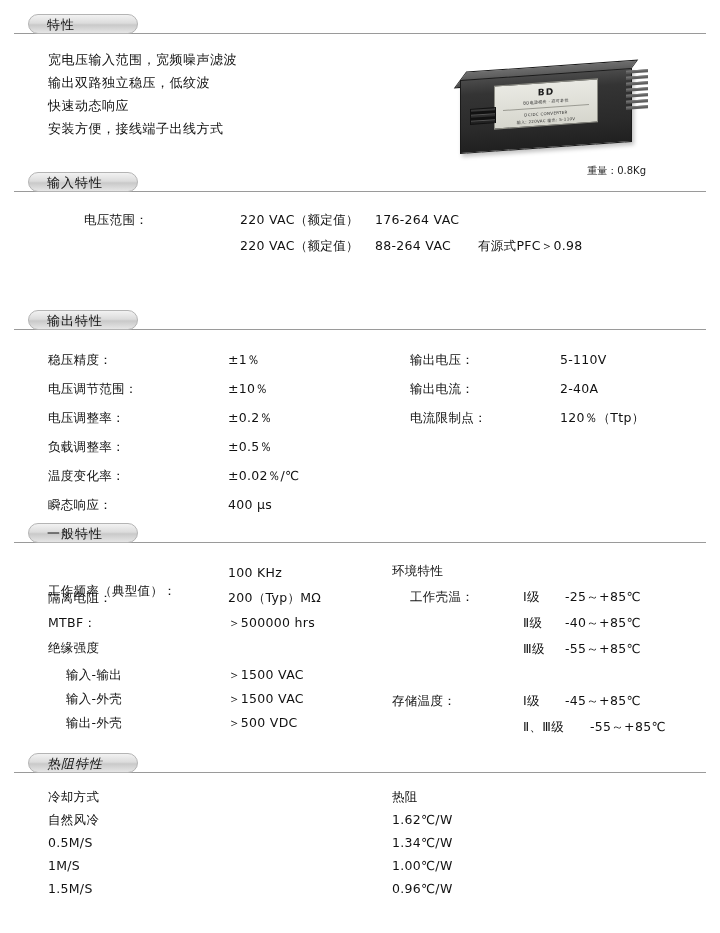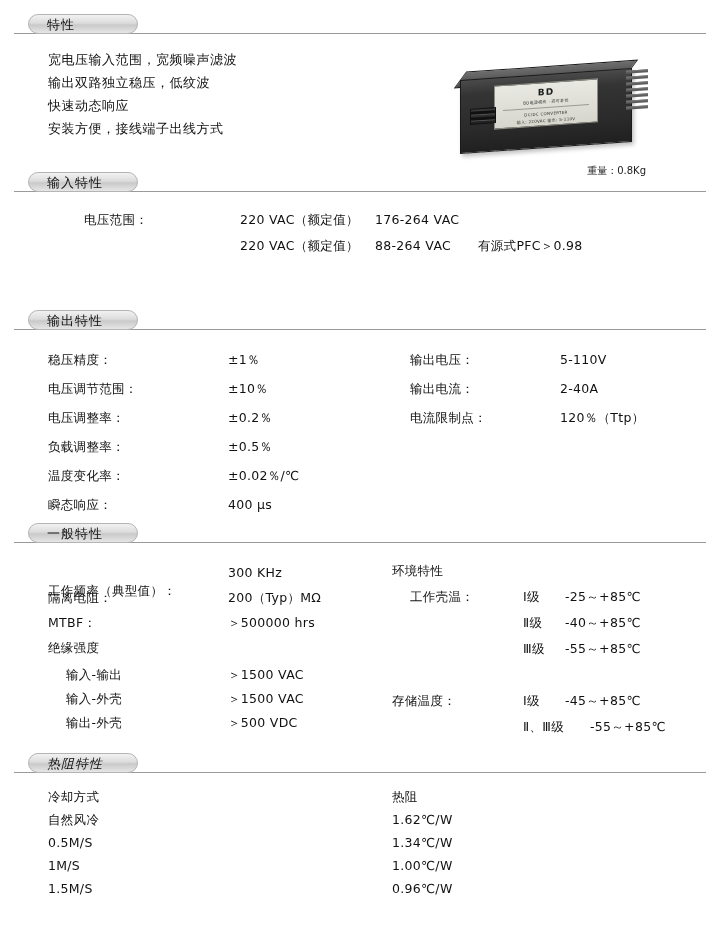--- a/index.html
+++ b/index.html
@@ -299,21 +299,21 @@
   <div class="section" style="position:absolute; left:0; right:0; top:523px;">
     <div class="sec-head">
       <div class="sec-rule"></div>
       <div class="sec-pill">一般特性</div>
     </div>
   </div>
 
   <div class="rows" style="left:0; top:565px; width:720px;">
     <div class="row" style="height:25px;">
       <span class="cell" style="left:48px;margin-top:18px;">工作频率（典型值）：</span>
-      <span class="cell" style="left:228px;">300 KHz</span>
+      <span class="cell" style="left:228px;">100 KHz</span>
     </div>
     <div class="row" style="height:25px;">
       <span class="cell" style="left:48px;">隔离电阻：</span>
       <span class="cell" style="left:228px;">200（Typ）MΩ</span>
     </div>
     <div class="row" style="height:25px;">
       <span class="cell" style="left:48px;">MTBF：</span>
       <span class="cell" style="left:228px;">＞500000 hrs</span>
     </div>
     <div class="row" style="height:27px;">

